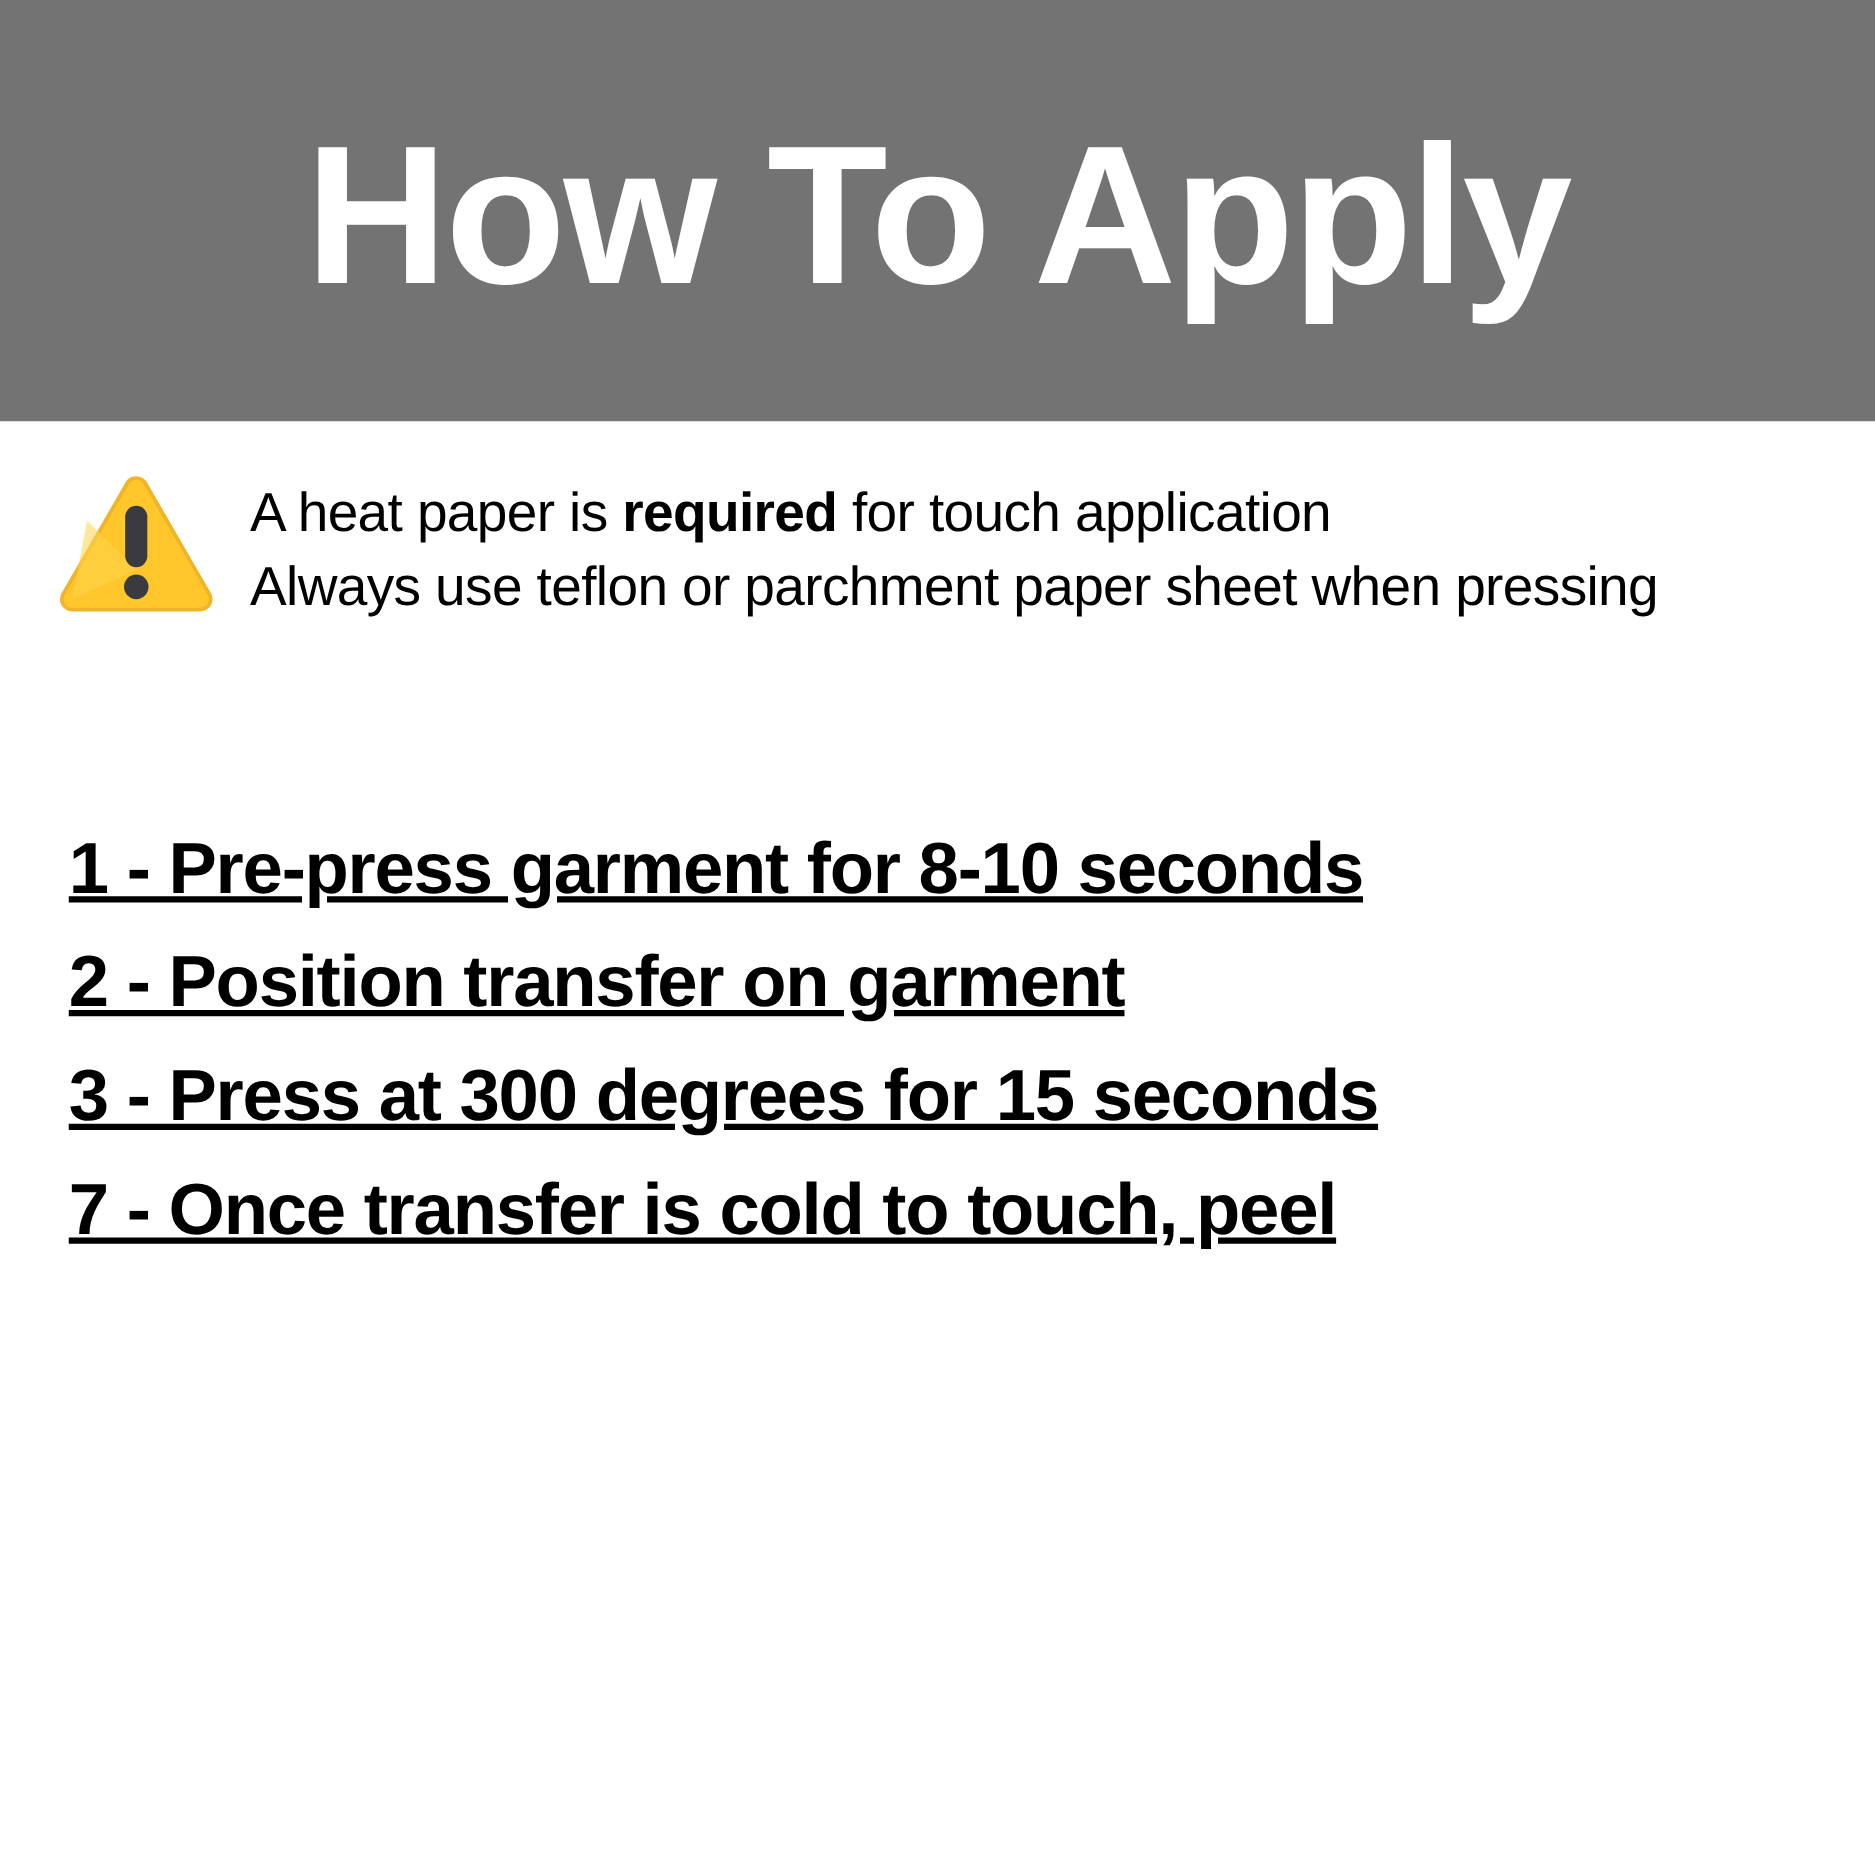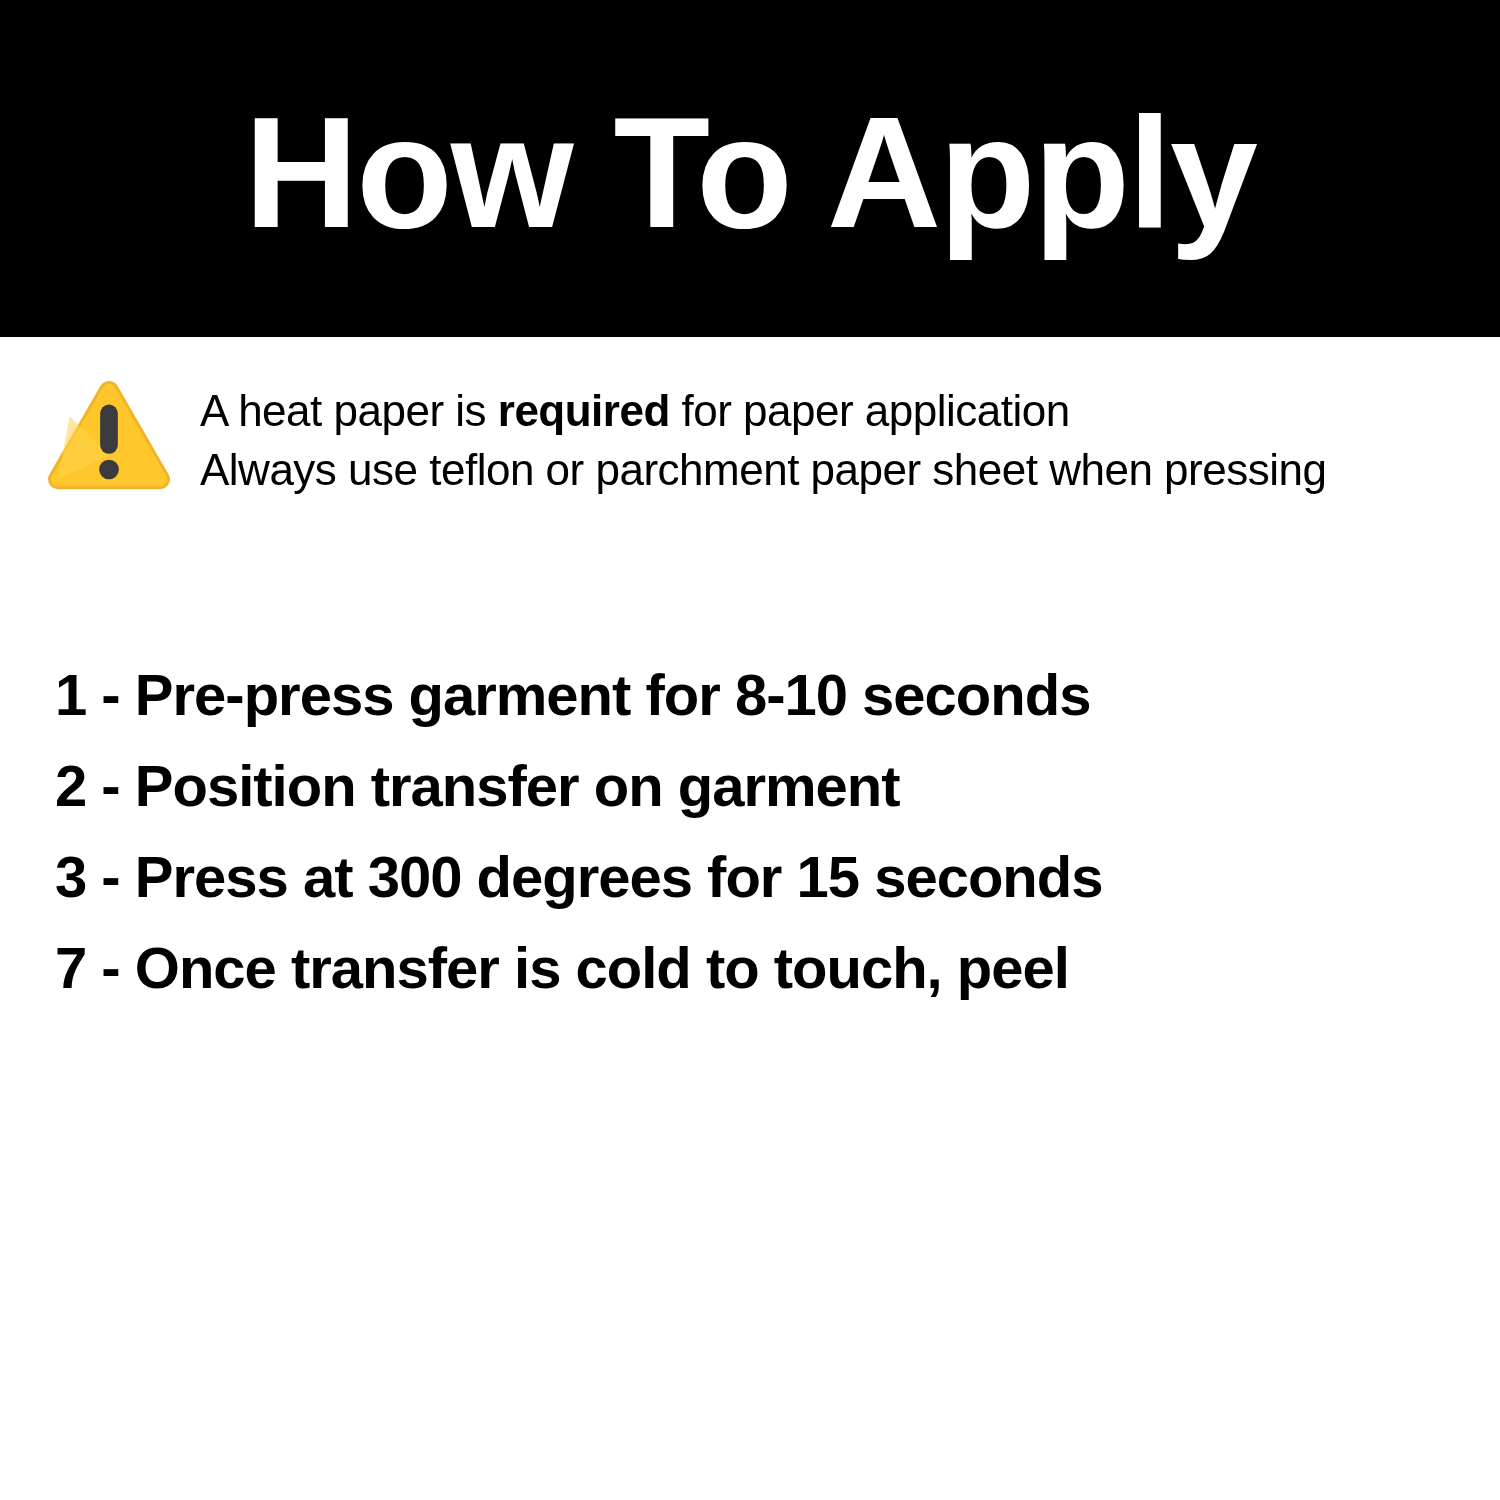--- a/index.html
+++ b/index.html
@@ -10,21 +10,21 @@
     width: 1500px;
     height: 1500px;
     background: #ffffff;
     font-family: "Liberation Sans", sans-serif;
     color: #000000;
     overflow: hidden;
   }
   .banner {
     width: 100%;
     height: 337px;
-    background: #000000;
+    background: #737373;
     display: flex;
     align-items: center;
     justify-content: center;
   }
   .banner .title {
     color: #ffffff;
     font-size: 158px;
     font-weight: bold;
     letter-spacing: -2px;
     white-space: nowrap;
@@ -55,20 +55,21 @@
   .steps {
     margin-top: 150px;
     padding-left: 55px;
     font-weight: bold;
     font-size: 58px;
     line-height: 91px;
     letter-spacing: -1px;
   }
   .step-line {
     white-space: nowrap;
+    text-decoration: underline;
   }
   .step-continuation {
     padding-left: 115px;
     white-space: nowrap;
   }
 </style>
 </head>
 <body>
 
 <div class="banner">
@@ -79,21 +80,21 @@
   <span class="warning-icon">
     <svg viewBox="0 0 64 62" width="126" height="122">
       <path d="M32 7 L58 52 H6 Z" fill="#FFC72C" stroke="#F0B429" stroke-width="10" stroke-linejoin="round"></path>
       <path d="M32 7 L58 52 H6 Z" fill="#FFC72C" stroke="#FFC72C" stroke-width="7" stroke-linejoin="round"></path>
       <path d="M6 52 L32 40 L12 20 Z" fill="#FFD34D" opacity="0.55"></path>
       <rect x="27.5" y="14" width="9" height="25" rx="4.5" fill="#3B3B3F"></rect>
       <circle cx="32" cy="47" r="5" fill="#3B3B3F"></circle>
     </svg>
   </span>
   <div class="warning-text">
-    <div><span>A heat paper is </span><span class="bold">required</span><span> for paper application</span></div>
+    <div><span>A heat paper is </span><span class="bold">required</span><span> for touch application</span></div>
     <div>Always use teflon or parchment paper sheet when pressing</div>
   </div>
 </div>
 
 <div class="steps">
   <div class="step-line">1 - Pre-press garment for 8-10 seconds</div>
   <div class="step-line">2 - Position transfer on garment</div>
   <div class="step-line">3 - Press at 300 degrees for 15 seconds</div>
   <div class="step-line">7 - Once transfer is cold to touch, peel</div>
 </div>

